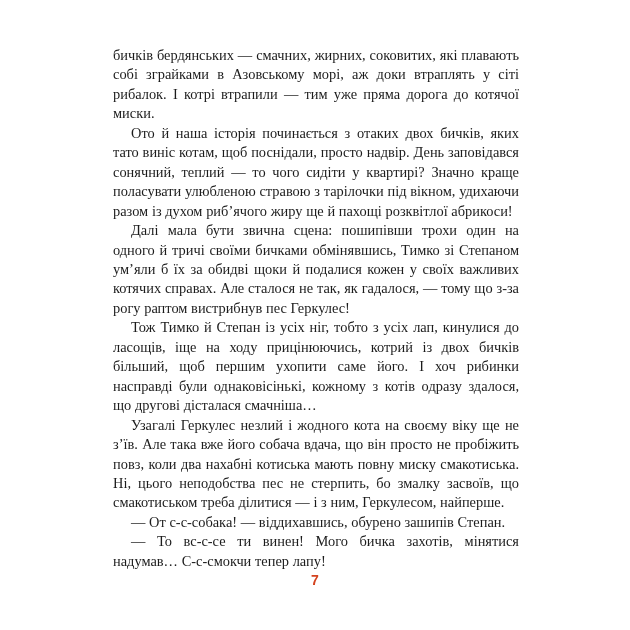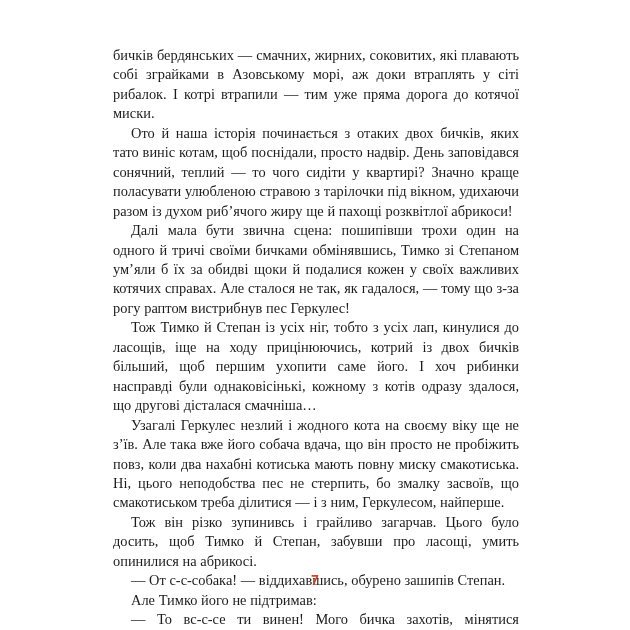--- a/index.html
+++ b/index.html
@@ -67,25 +67,23 @@
     <p class="para no-indent force-justify">бичків бердянських — смачних, жирних, соковитих, які плавають собі зграйками в Азовському морі, аж доки втраплять у сіті рибалок. І котрі втрапили — тим уже пряма дорога до котячої миски.</p>
 
     <p class="para">Ото й наша історія починається з отаких двох бичків, яких тато виніс котам, щоб поснідали, просто надвір. День заповідався сонячний, теплий — то чого сидіти у квартирі? Значно краще поласувати улюбленою стравою з тарілочки під вікном, удихаючи разом із духом риб’ячого жиру ще й пахощі розквітлої абрикоси!</p>
 
     <p class="para">Далі мала бути звична сцена: пошипівши трохи один на одного й тричі своїми бичками обмінявшись, Тимко зі Степаном ум’яли б їх за обидві щоки й подалися кожен у своїх важливих котячих справах. Але сталося не так, як гадалося, — тому що з-за рогу раптом вистрибнув пес Геркулес!</p>
 
     <p class="para">Тож Тимко й Степан із усіх ніг, тобто з усіх лап, кинулися до ласощів, іще на ходу прицінюючись, котрий із двох бичків більший, щоб першим ухопити саме його. І хоч рибинки насправді були однаковісінькі, кожному з котів одразу здалося, що другові дісталася смачніша…</p>
 
     <p class="para">Узагалі Геркулес незлий і жодного кота на своєму віку ще не з’їв. Але така вже його собача вдача, що він просто не пробіжить повз, коли два нахабні котиська мають повну миску смакотиська. Ні, цього неподобства пес не стерпить, бо змалку засвоїв, що смакотиськом треба ділитися — і з ним, Геркулесом, найперше.</p>
 
-    <p class="para">Тож він різко зупинивсь і грайливо загарчав. Цього було досить, щоб Тимко й Степан, забувши про ласощі, умить опинилися на абрикосі.</p>
 
     <p class="para">— От с-с-собака! — віддихавшись, обурено зашипів Степан.</p>
 
-    <p class="para">Але Тимко його не підтримав:</p>
 
     <p class="para">— То вс-с-се ти винен! Мого бичка захотів, мінятися надумав… С-с-смокчи тепер лапу!</p>
 
   </div>
 
   <div id="folio" style="color: rgb(212, 67, 31);">7</div>
 
 </div>
 
 </body></html>

